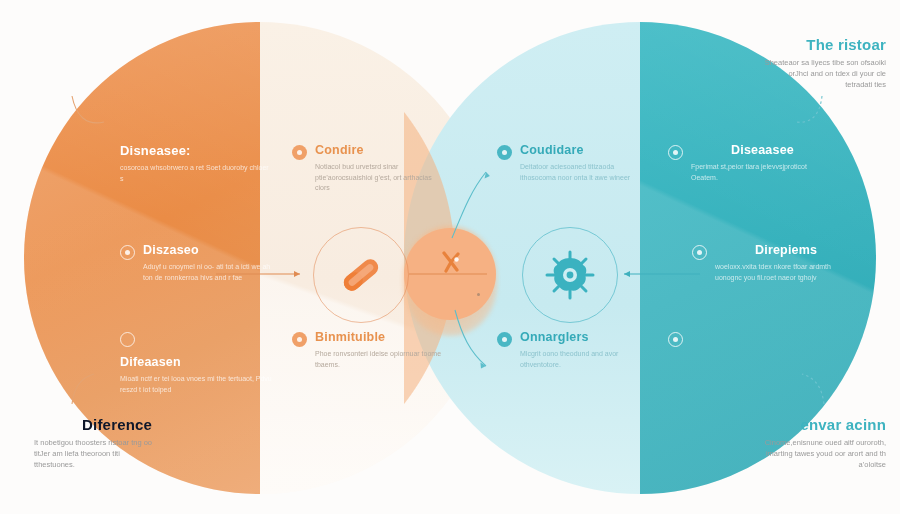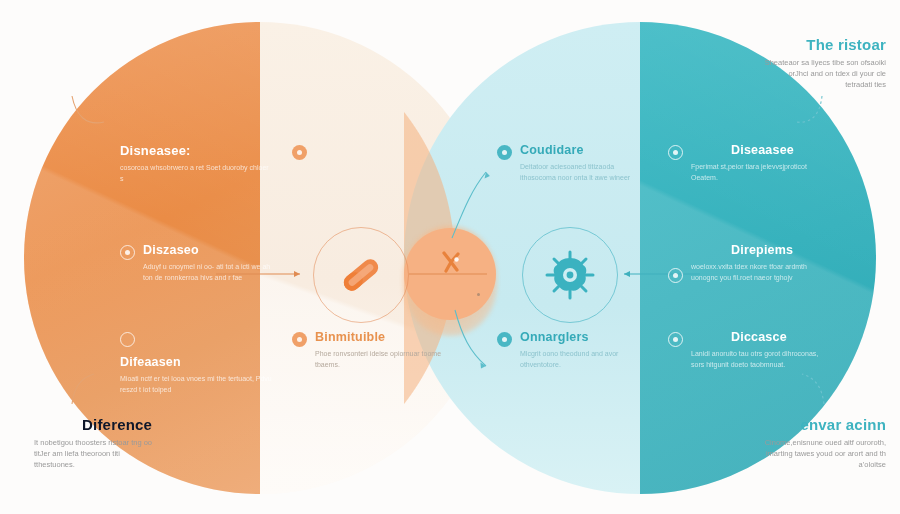--- a/index.html
+++ b/index.html
@@ -111,21 +111,21 @@
 
   
   #item-l1{left:120px;top:143px;width:150px;}
   #item-l2{left:120px;top:243px;width:152px;}
   #item-l3{left:120px;top:330px;width:152px;flex-direction:column;}
   #item-c1{left:292px;top:143px;width:152px;}
   #item-c2{left:292px;top:330px;width:152px;}
   #item-r1{left:497px;top:143px;width:152px;}
   #item-r2{left:497px;top:330px;width:152px;}
   #item-f1{left:668px;top:143px;width:160px;}
-  #item-f2{left:668px;top:243px;width:162px;align-items:flex-end;}
+  #item-f2{left:692px;top:243px;width:162px;}
   #item-f3{left:668px;top:330px;width:162px;}
 
   
   #item-l1 .blk-title{font-size:13px;}
 
   .bullet-ring{display:block;width:13px;height:13px;border-radius:50%;}
   .bullet-ring.ring-white{border:1.3px solid rgba(255,255,255,.75);}
   .bullet-ring.ring-teal{border:1.3px solid rgba(255,255,255,.8);}
   .bullet-fill-orange{display:block;width:15px;height:15px;border-radius:50%;background:#f0a068;}
   .bullet-fill-teal{display:block;width:15px;height:15px;border-radius:50%;background:#49b7c4;}
@@ -265,20 +265,24 @@
   <div class="item on-orange" id="item-l3">
     <span class="bullet bullet-ring ring-white"></span>
     <div class="txt">
       <p class="blk-title">Difeaasen</p>
       <p class="blk-body">Mioati nctf er tei looa vnoes mi the tertuaot, Pdvu reszd t iot toiped</p>
     </div>
   </div>
 
   <div class="item on-cream" id="item-c1">
     <span class="bullet bullet-fill-orange bullet-dot-inner"></span>
+    <div class="txt">
+      <p class="blk-title">Condire</p>
+      <p class="blk-body">Notiacol bud urvetsrd sinar ptie’aorocsuaishioi g’est, ort arthacias ciors</p>
+    </div>
   </div>
   <div class="item on-cream" id="item-c2">
     <span class="bullet bullet-fill-orange bullet-dot-inner"></span>
     <div class="txt">
       <p class="blk-title">Binmituible</p>
       <p class="blk-body">Phoe ronvsonteri ideise opiornuar toome tbaems.</p>
     </div>
   </div>
 
   <div class="item on-cyan" id="item-r1">
@@ -305,19 +309,15 @@
   </div>
   <div class="item on-teal" id="item-f2">
     <span class="bullet bullet-ring ring-teal bullet-dot-inner"></span>
     <div class="txt">
       <p class="blk-title">Direpiems</p>
       <p class="blk-body">woeloxx.vxita tdex nkore tfoar ardmth uonognc you fil.roet naeor tghojv</p>
     </div>
   </div>
   <div class="item on-teal" id="item-f3">
     <span class="bullet bullet-ring ring-teal bullet-dot-inner"></span>
-    <div class="txt">
-      <p class="blk-title">Diccasce</p>
-      <p class="blk-body">Lanidi anoruito tau otrs gorot dihroconas, sors hitgunit doeto taobmnuat.</p>
-    </div>
   </div>
 
 </div>
 
 </body></html>

